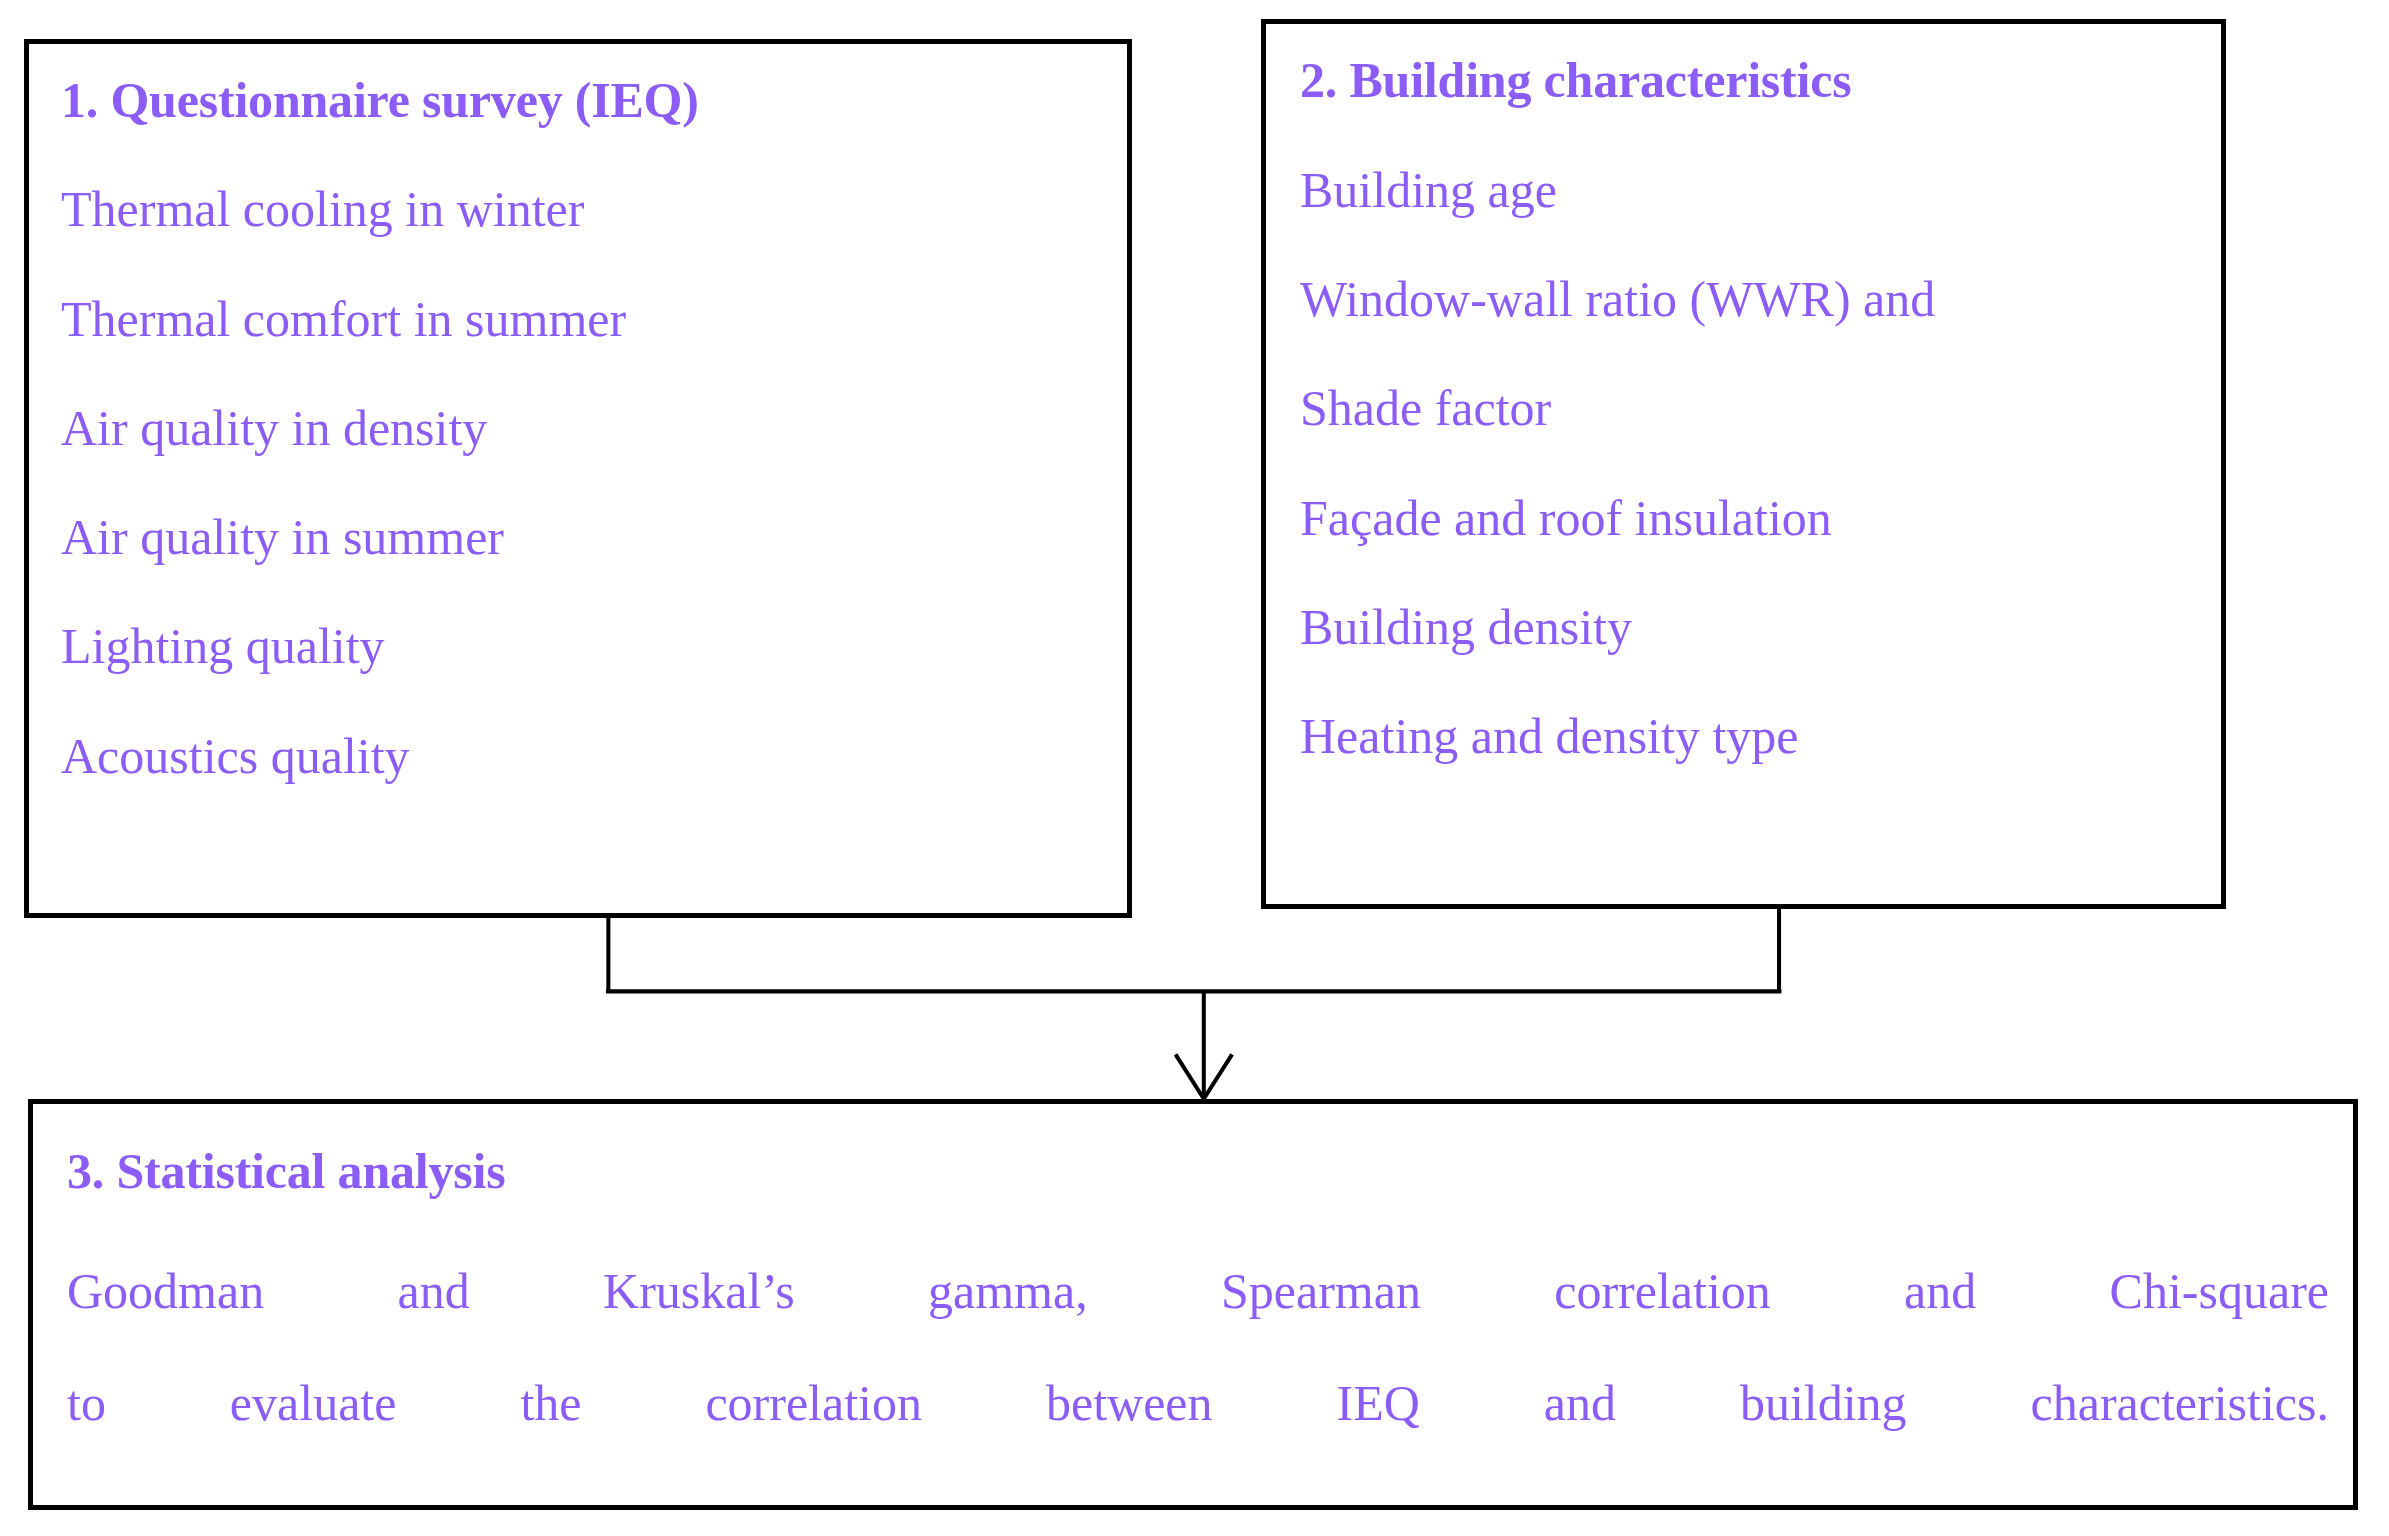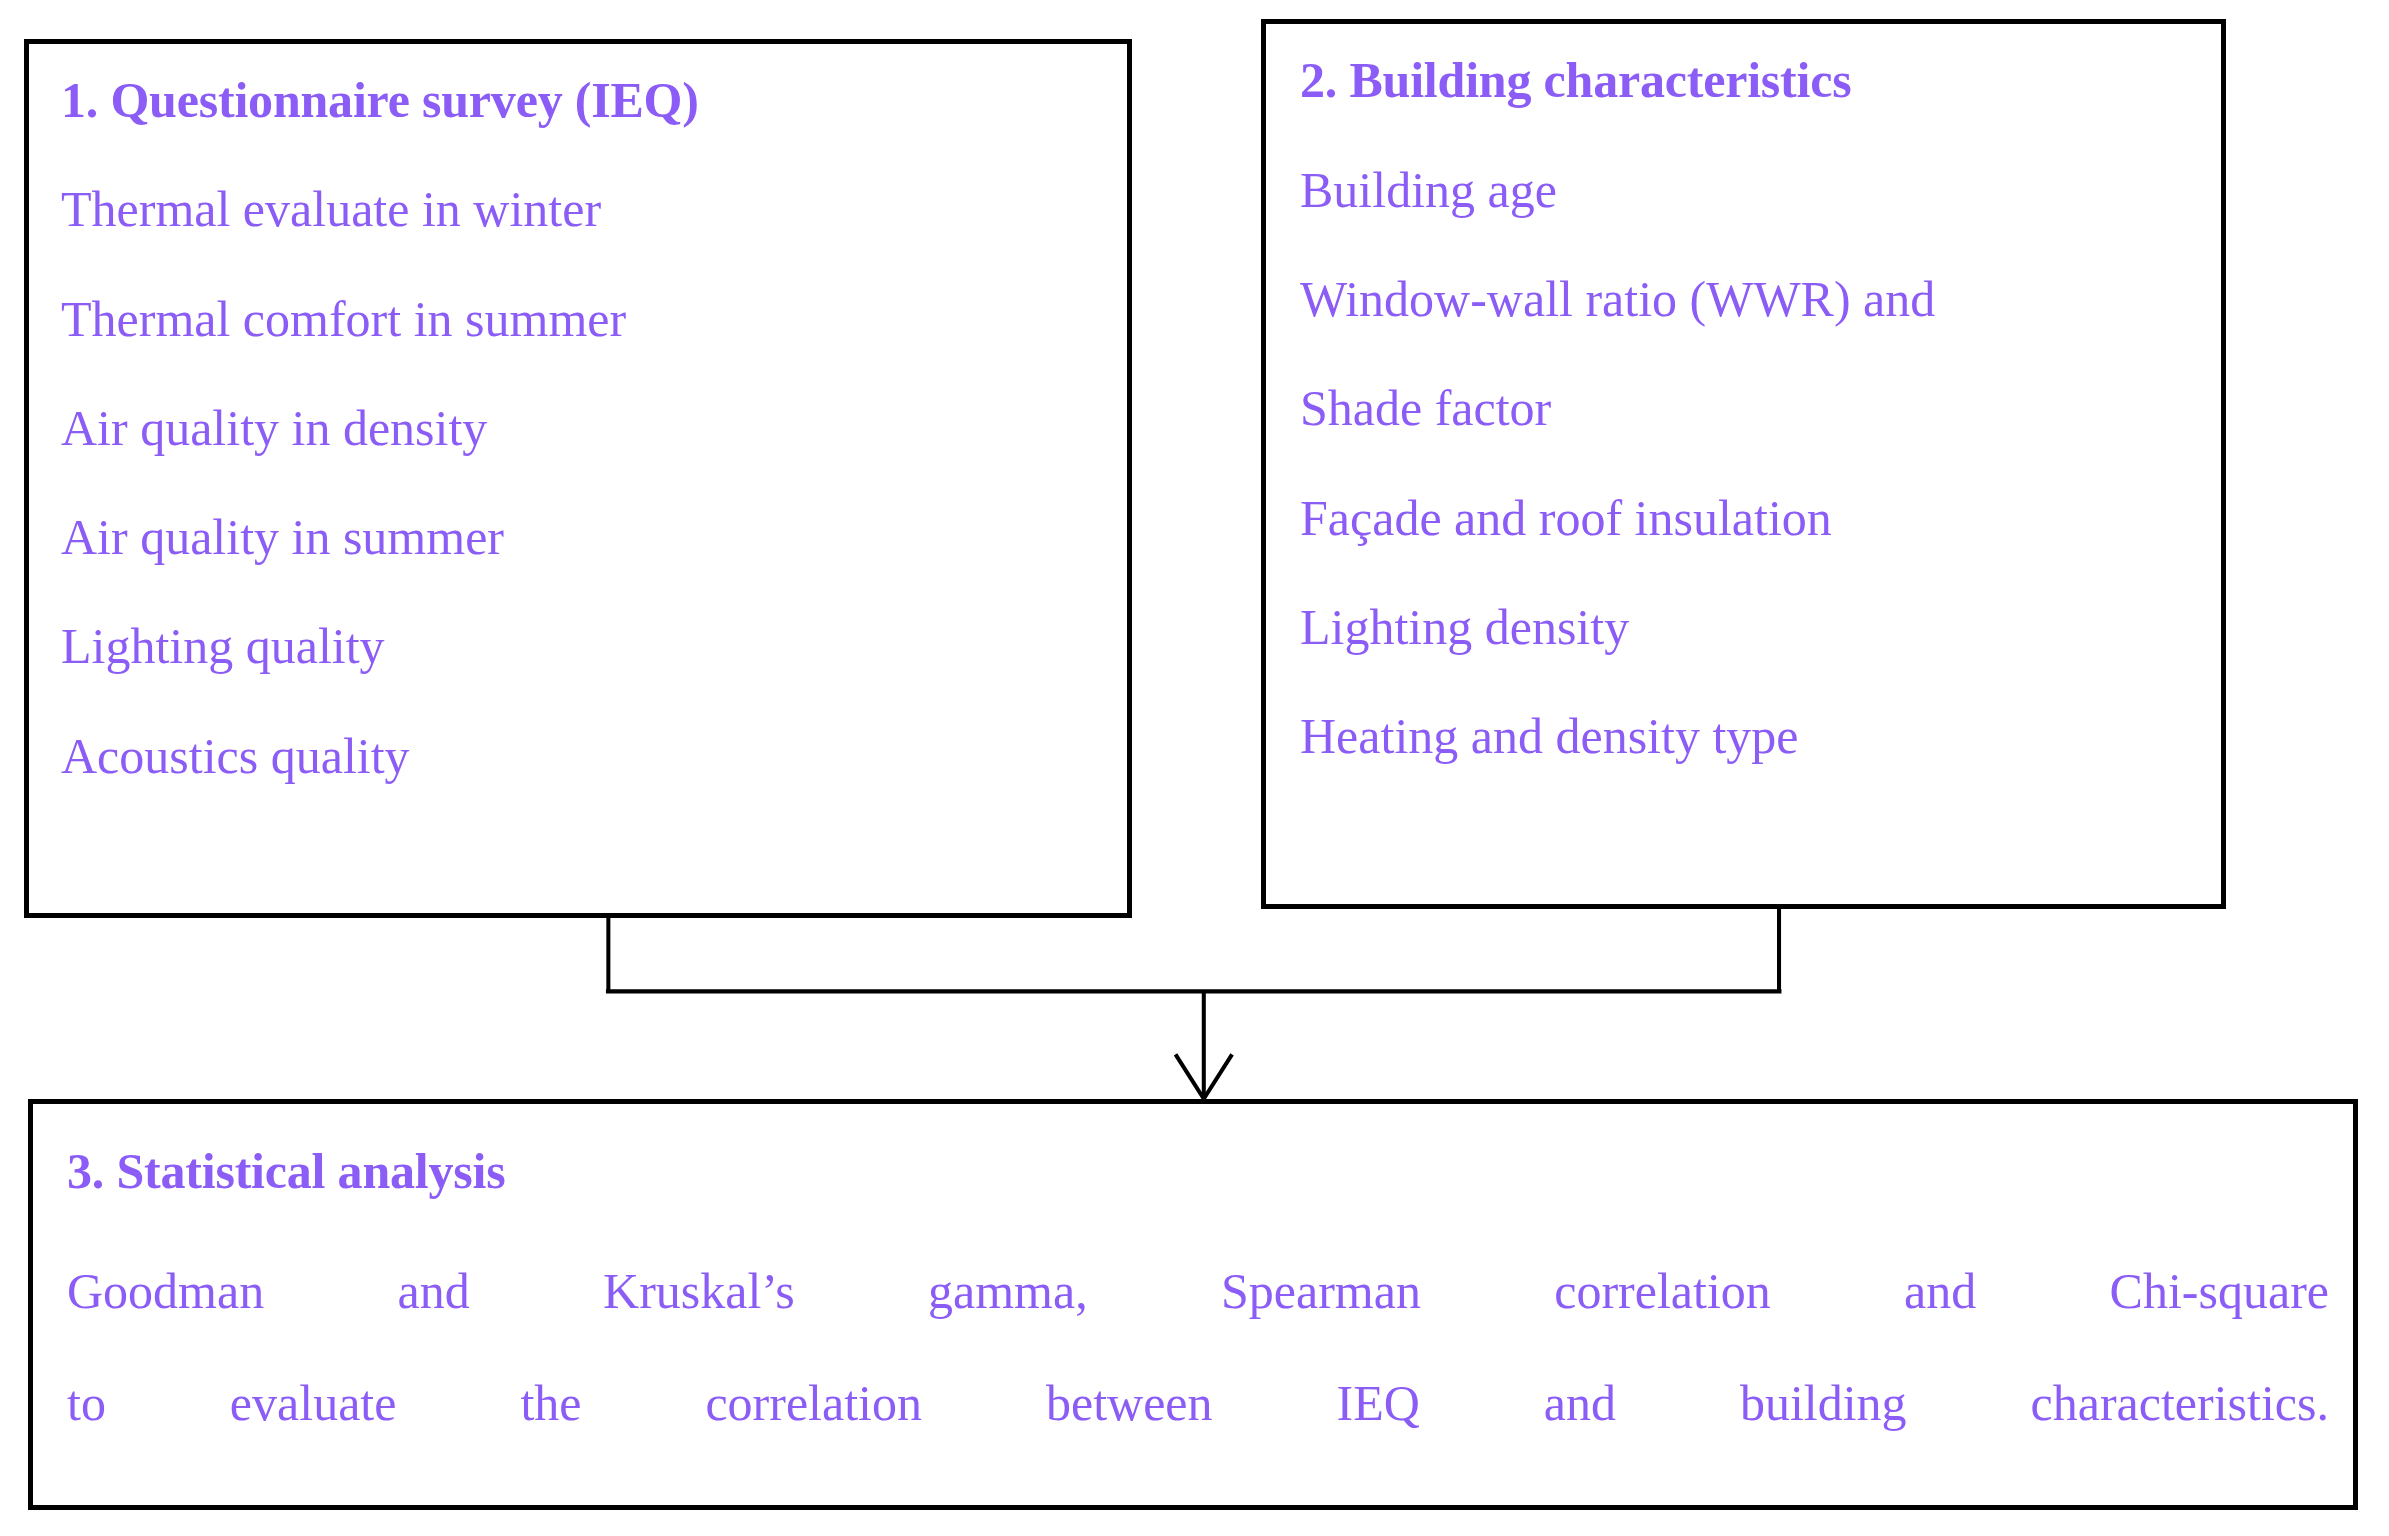--- a/index.html
+++ b/index.html
@@ -126,39 +126,39 @@
 </style>
 </head>
 <body>
 
 <div id="canvas">
 
   <div class="box" id="box-questionnaire">
     <div class="box-inner">
       <div class="box-title">1. Questionnaire survey (IEQ)</div>
       <ul class="item-list">
-        <li class="item">Thermal evaluate in winter</li>
+        <li class="item">Thermal cooling in winter</li>
         <li class="item">Thermal comfort in summer</li>
         <li class="item">Air quality in density</li>
         <li class="item">Air quality in summer</li>
         <li class="item">Lighting quality</li>
         <li class="item">Acoustics quality</li>
       </ul>
     </div>
   </div>
 
   <div class="box" id="box-building">
     <div class="box-inner">
       <div class="box-title">2. Building characteristics</div>
       <ul class="item-list">
         <li class="item">Building age</li>
         <li class="item">Window-wall ratio (WWR) and</li>
         <li class="item">Shade factor</li>
         <li class="item">Façade and roof insulation</li>
-        <li class="item">Lighting density</li>
+        <li class="item">Building density</li>
         <li class="item">Heating and density type</li>
       </ul>
     </div>
   </div>
 
   <svg id="connector" viewBox="0 0 2957 1901">
 
     <line x1="753" y1="1133" x2="753" y2="1227" stroke="#000000" stroke-width="5"></line>
 
     <line x1="2202" y1="1123" x2="2202" y2="1227" stroke="#000000" stroke-width="5"></line>

